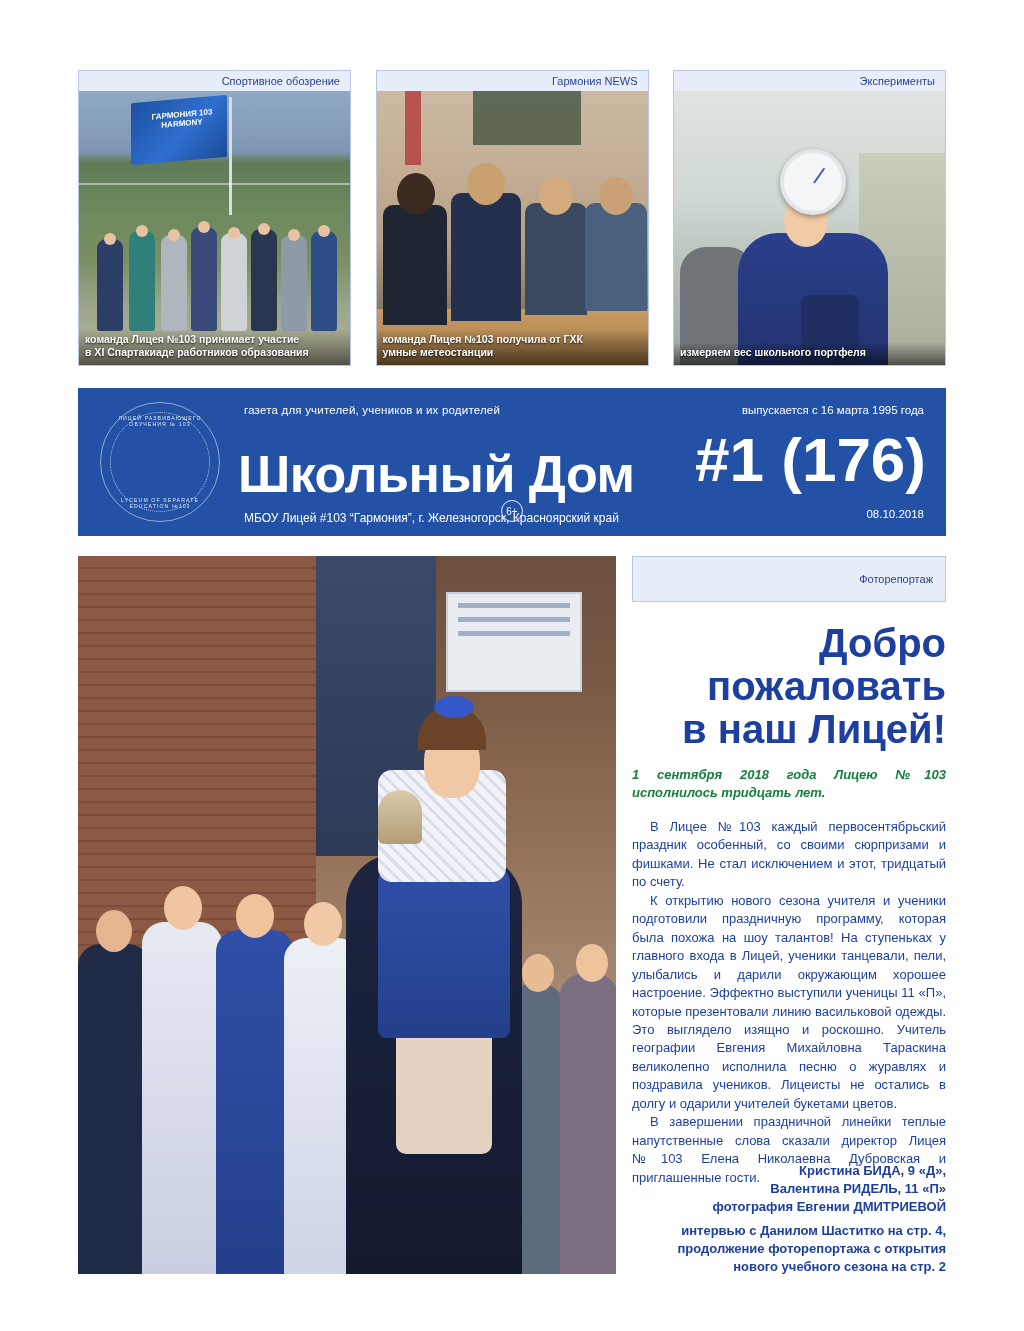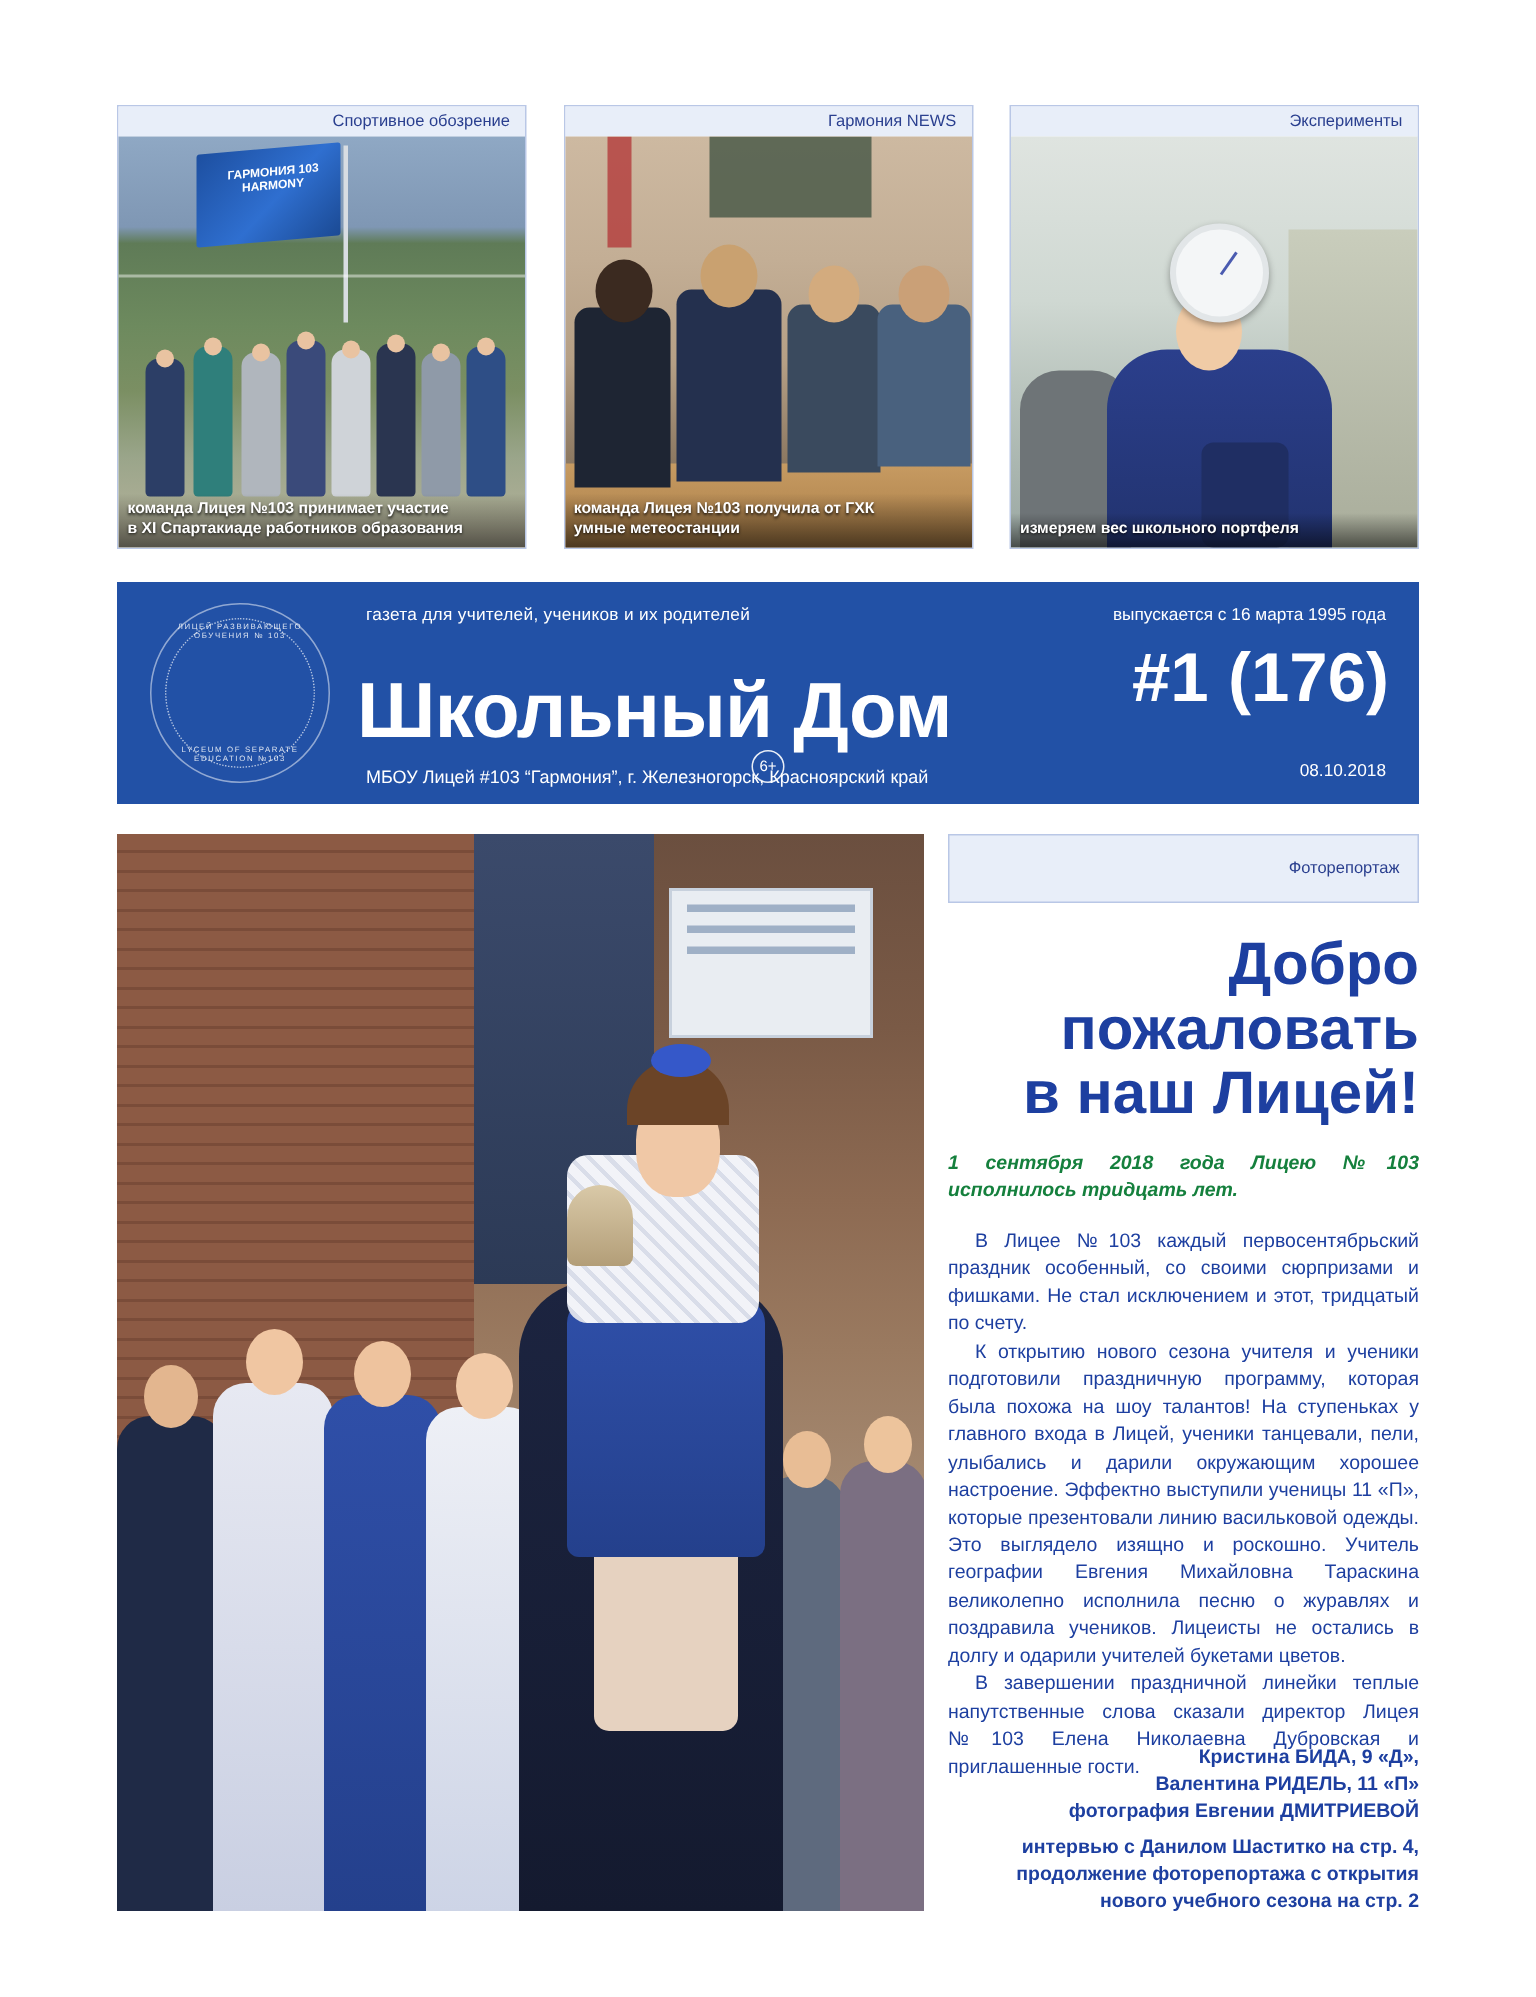--- a/index.html
+++ b/index.html
@@ -169,21 +169,21 @@
   .mast-title {
     position: absolute; left: 160px; top: 36px;
     font-size: 52px; font-weight: bold; letter-spacing: -.5px; margin-top: 20px;
   }
   .mast-from {
     position: absolute; right: 22px; top: 16px;
     font-size: 11.5px;
   }
   .mast-issue {
     position: absolute; right: 20px; top: 36px;
-    font-size: 46px; font-weight: bold;
+    font-size: 62px; font-weight: bold;
   }
   .mast-school {
     position: absolute; left: 166px; bottom: 11px;
     font-size: 12px;
   }
   .mast-age {
     position: absolute; left: 50%; bottom: 14px; transform: translateX(-50%);
     width: 20px; height: 20px; border-radius: 50%;
     border: 1px solid rgba(255,255,255,.9);
     font-size: 10px; display: flex; align-items: center; justify-content: center;

